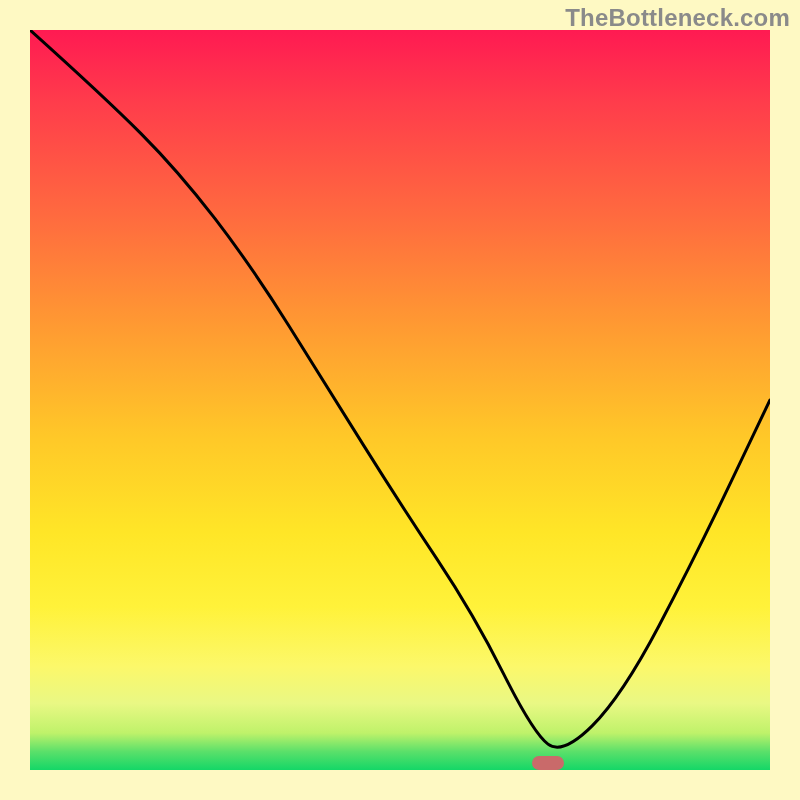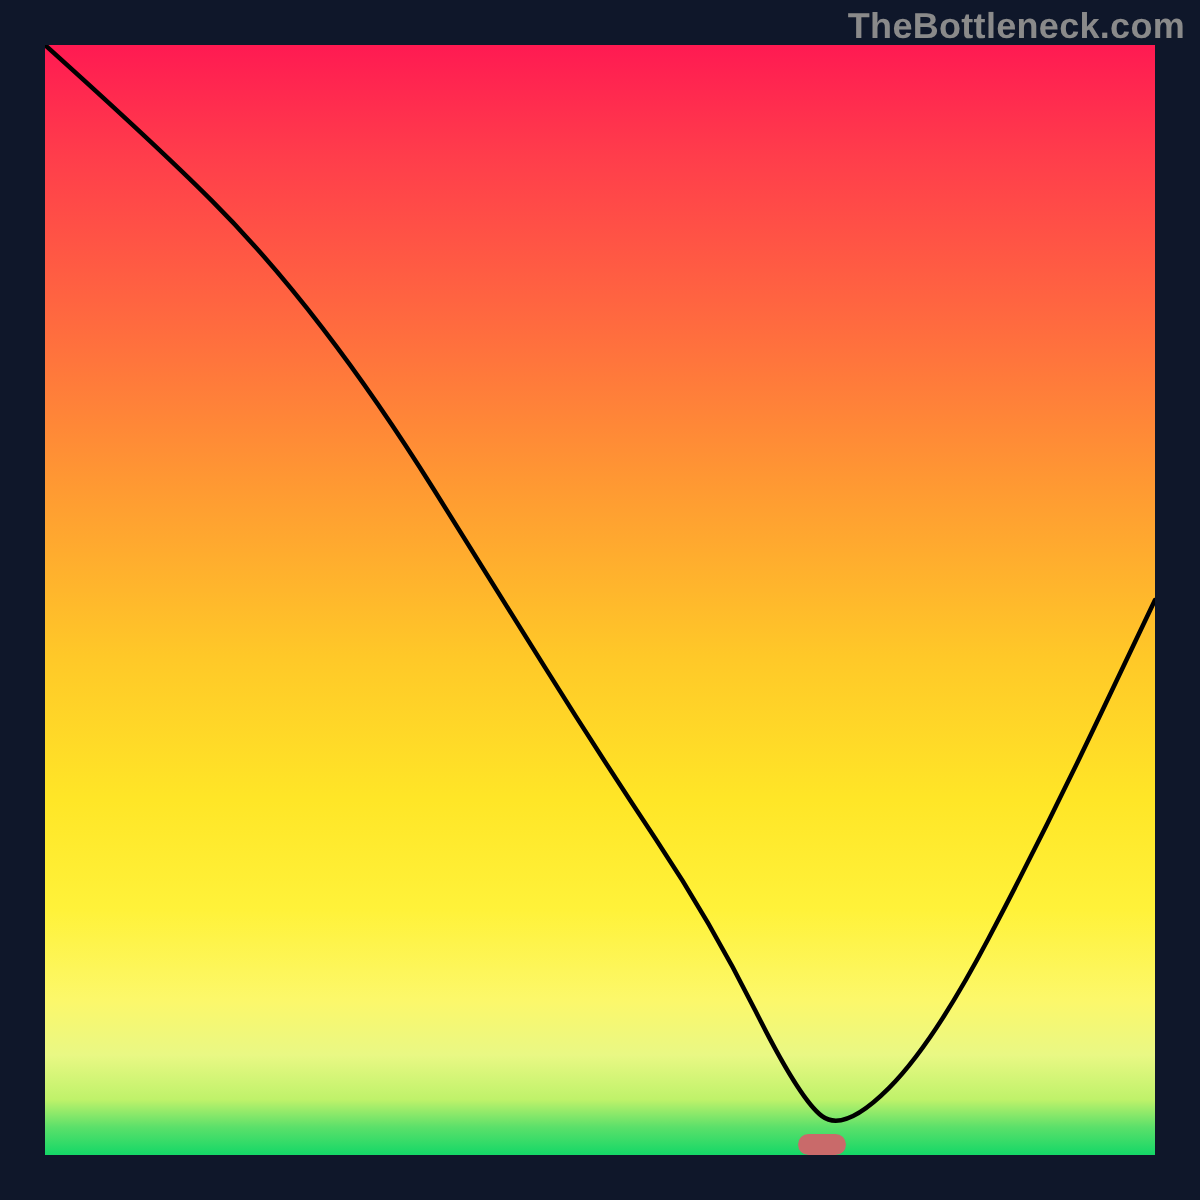--- a/index.html
+++ b/index.html
@@ -9,21 +9,21 @@
     height: 800px;
     background: #000;
     overflow: hidden;
   }
   .frame {
     position: absolute;
     left: 0;
     top: 0;
     width: 800px;
     height: 800px;
-    background: #0f172a;
+    background: #fef9c3;
   }
   .watermark {
     position: absolute;
     top: 4px;
     right: 10px;
     font-family: Arial, Helvetica, sans-serif;
     font-size: 24px;
     font-weight: 600;
     color: #8a8a8a;
     letter-spacing: 0.2px;

